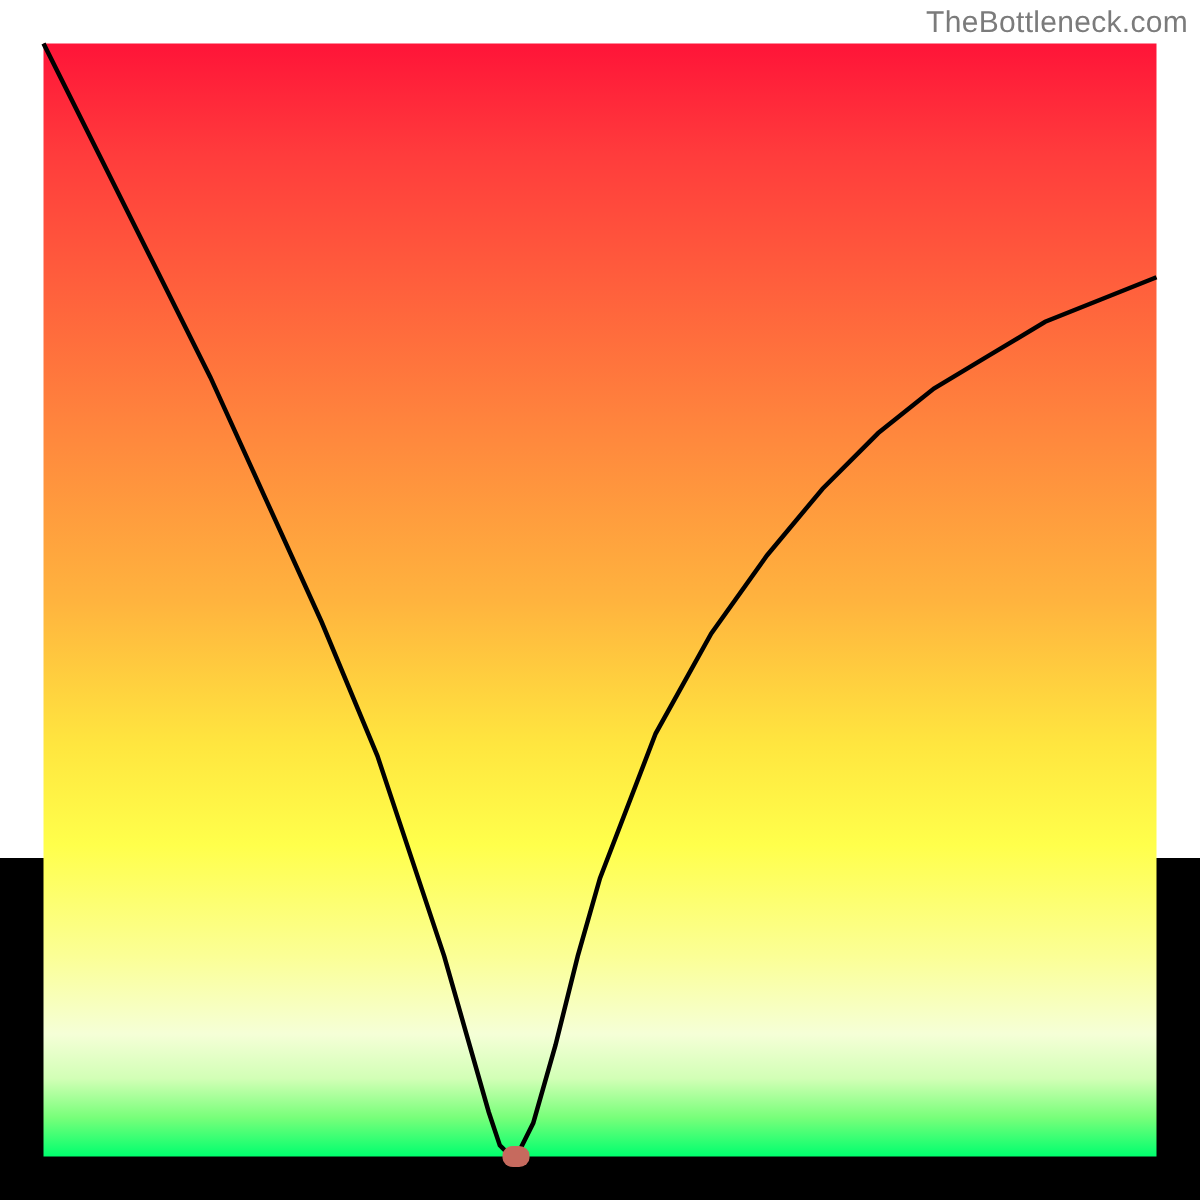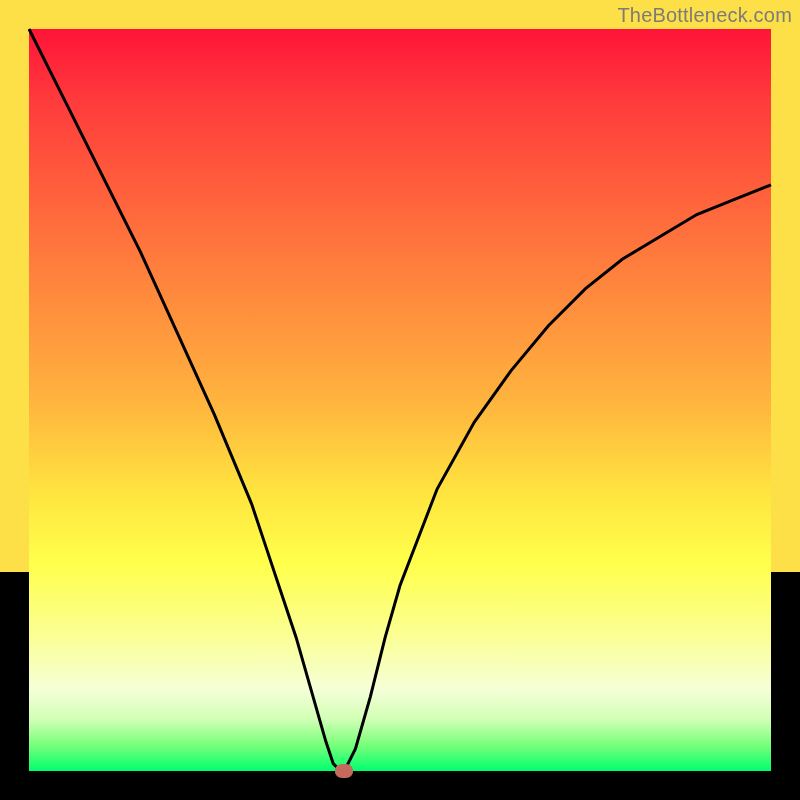--- a/index.html
+++ b/index.html
@@ -8,21 +8,21 @@
     width: 800px;
     height: 800px;
     background: #000;
     font-family: Arial, Helvetica, sans-serif;
     overflow: hidden;
   }
   .frame {
     position: relative;
     width: 800px;
     height: 572px;
-    background: #fde047;
+    background: #ffffff;
   }
   .plot-area {
     position: absolute;
     left: 29px;
     top: 29px;
     width: 742px;
     height: 742px;
     background: linear-gradient(to bottom,
       #ff1438 0%,
       #ff3c3c 10%,

